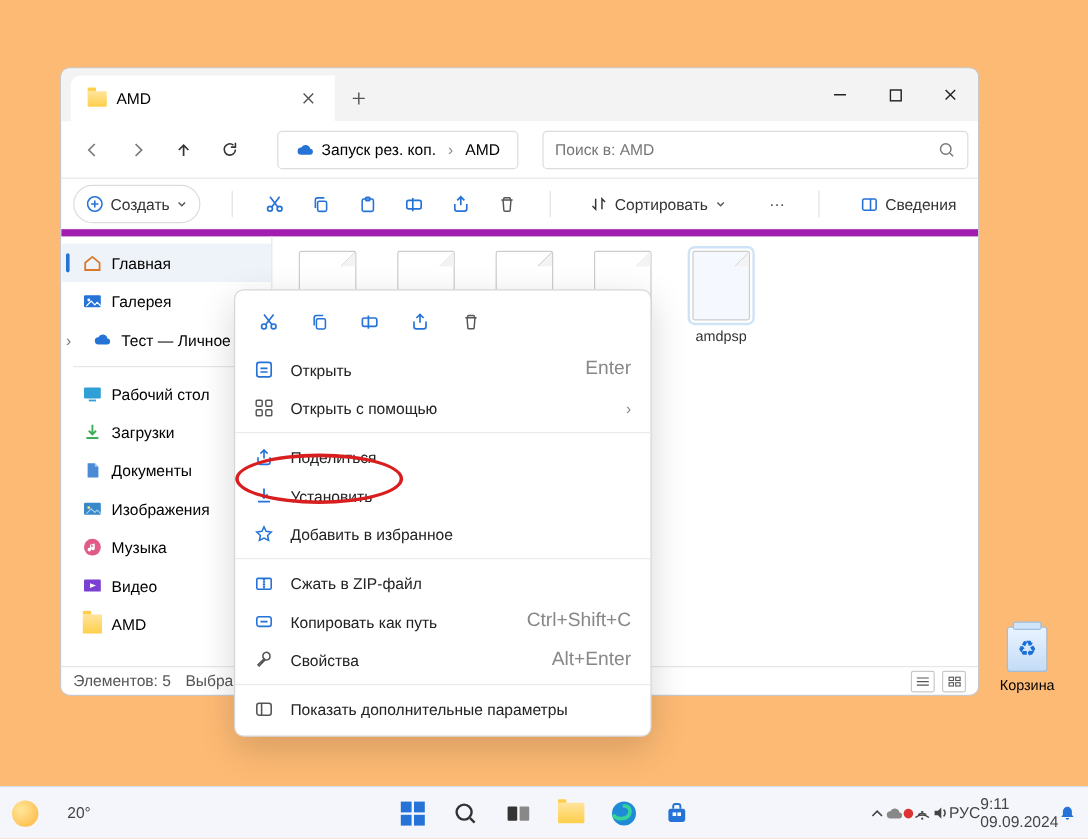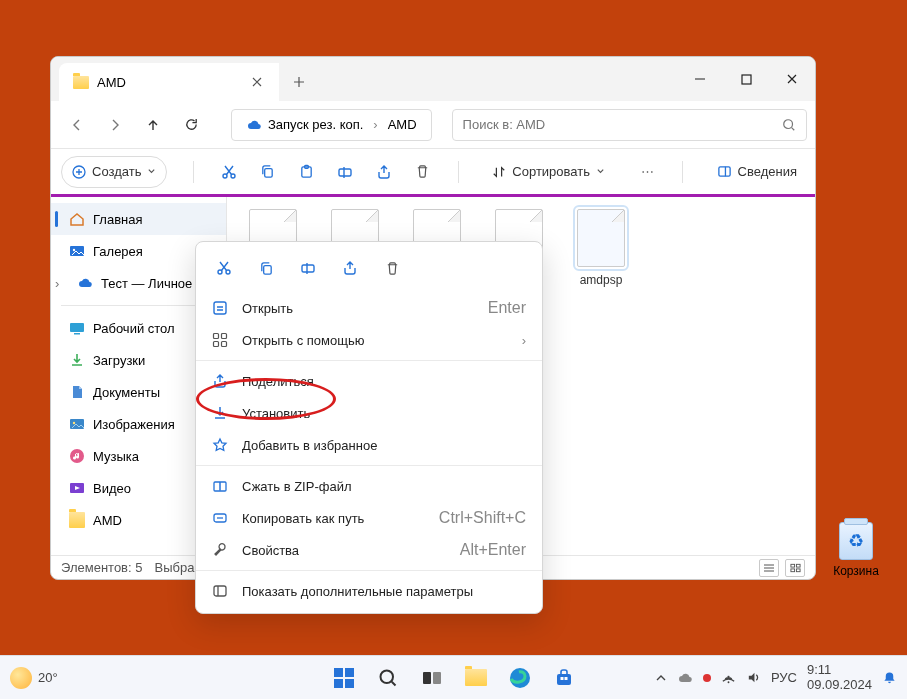--- a/index.html
+++ b/index.html
@@ -1,35 +1,35 @@
 <!DOCTYPE html>
 <html><head>
 <meta charset="utf-8">
 <style>
 *{box-sizing:border-box;margin:0;padding:0;font-family:"Segoe UI",Arial,sans-serif;font-size:13px;-webkit-font-smoothing:antialiased}
 body{width:907px;height:699px;background:#fff;position:relative;overflow:hidden}
-.desktop{position:absolute;inset:0;background:#c2410c}
+.desktop{position:absolute;inset:0;background:#fdba74}
 .win{position:absolute;left:50px;top:56px;width:766px;height:524px;border:1px solid #c9c9c9;border-radius:8px;background:#fff;display:flex;flex-direction:column;overflow:hidden}
 .titlebar{height:44px;display:flex;align-items:stretch;background:#f3f3f3}
 .tab{display:flex;align-items:center;gap:8px;padding:0 14px;border-top-left-radius:8px;background:#fff;margin:6px 0 0 8px;min-width:220px;position:relative}
 .tab .close{margin-left:auto;width:16px;height:16px;display:flex;align-items:center;justify-content:center;color:#555}
 .fic{width:16px;height:13px;background:linear-gradient(#ffe49c,#ffcf4b);border-radius:1px;position:relative}
 .fic::before{content:"";position:absolute;top:-3px;left:0;width:7px;height:3px;background:#ffcf4b;border-radius:1px 1px 0 0}
 .newtab{width:40px;display:flex;align-items:center;justify-content:center;color:#555;margin-top:6px}
 .wctrl{margin-left:auto;display:flex}
 .wbtn{width:46px;display:flex;align-items:center;justify-content:center;color:#222}
 .addr{height:48px;border-bottom:1px solid #e6e6e6;display:flex;align-items:center;padding:0 8px;gap:2px}
 .nbtn{width:36px;height:32px;display:flex;align-items:center;justify-content:center;color:#777;border-radius:4px}
 .nbtn.dark{color:#333}
 .crumb{display:flex;align-items:center;height:32px;border:1px solid #dcdcdc;border-radius:4px;padding:0 8px;margin-left:20px;flex:0 0 auto}
 .crumb .seg{display:flex;align-items:center;gap:6px;padding:0 6px}
 .crumb .chev{color:#888;padding:0 4px}
 .search{flex:1;margin-left:18px;height:32px;border:1px solid #dcdcdc;border-radius:4px;display:flex;align-items:center;padding:0 10px;color:#777}
 .search input{border:none;outline:none;flex:1;color:#555;background:transparent}
-.tool{height:48px;border-bottom:3px solid #a21caf;display:flex;align-items:center;padding:0 10px;gap:20px}
+.tool{height:48px;border-bottom:6px solid #a21caf;display:flex;align-items:center;padding:0 10px;gap:20px}
 .tbtn{height:32px;display:flex;align-items:center;gap:6px;padding:0 8px;border-radius:4px;color:#333}
 .tbtn.circ{border:1px solid #dcdcdc;border-radius:16px;padding:0 10px}
 .ticon{width:32px;height:32px;display:flex;align-items:center;justify-content:center;color:#2673d8}
 .tsep{width:1px;height:22px;background:#e1e1e1;margin:0 6px}
 .body{flex:1;display:flex;min-height:0}
 .side{width:176px;border-right:1px solid #e6e6e6;padding:6px 0;overflow:hidden}
 .sitem{height:32px;display:flex;align-items:center;gap:8px;padding:0 10px 0 18px}
 .sitem.sel{background:#eef3f9;position:relative}
 .sitem.sel::before{content:"";position:absolute;left:4px;top:8px;bottom:8px;width:3px;background:#2673d8;border-radius:2px}
 .sitem .exp{width:14px;color:#777;margin-left:-14px}
@@ -52,26 +52,26 @@
 .ctx .mini{display:flex;gap:10px;padding:4px 12px 8px}
 .ctx .mini .mi{width:32px;height:32px;display:flex;align-items:center;justify-content:center;color:#2673d8;border-radius:4px}
 .marker{position:absolute;left:196px;top:378px;width:140px;height:42px;border:3px solid #d81e1e;border-radius:50%;z-index:31;pointer-events:none}
 .recycle{position:absolute;right:24px;top:522px;width:54px;text-align:center}
 .recycle .bin{width:34px;height:38px;margin:0 auto 4px;background:linear-gradient(#e9f3ff,#c3dcf7);border:1px solid #9fbfe1;border-radius:3px;position:relative}
 .recycle .bin::before{content:"";position:absolute;left:4px;right:4px;top:-5px;height:5px;background:#cfe4f9;border:1px solid #9fbfe1;border-radius:2px}
 .recycle .arr{position:absolute;inset:0;display:flex;align-items:center;justify-content:center;color:#1a6fd6;font-size:18px}
 .taskbar{position:absolute;left:0;right:0;bottom:0;height:44px;background:#f4f6fb;border-top:1px solid #dcdfe6;display:flex;align-items:center;padding:0 10px}
 .tleft{display:flex;align-items:center;gap:6px}
 .tcenter{position:absolute;left:50%;transform:translateX(-50%);display:flex;gap:6px}
-.tright{margin-left:auto;display:flex;align-items:center;gap:10px;color:#444;font-size:12px}
+.tright{margin-left:auto;display:flex;align-items:center;color:#444;font-size:12px}
 .tic{width:38px;height:34px;display:flex;align-items:center;justify-content:center;border-radius:4px}
 .winlogo{width:20px;height:20px;display:grid;grid-template-columns:1fr 1fr;grid-template-rows:1fr 1fr;gap:2px}
 .winlogo div{background:#2673d8}
 svg{display:block}
-.weather{display:flex;align-items:center;gap:6px;color:#444}
+.weather{display:flex;align-items:center;gap:24px;color:#444}
 .wsun{width:22px;height:22px;border-radius:50%;background:radial-gradient(circle at 35% 35%,#ffe79a,#ffb43c)}
 .clock{line-height:1.15}
 </style>
 </head>
 <body>
 
 <div class="desktop">
 
   <div class="win">
     <div class="titlebar">

